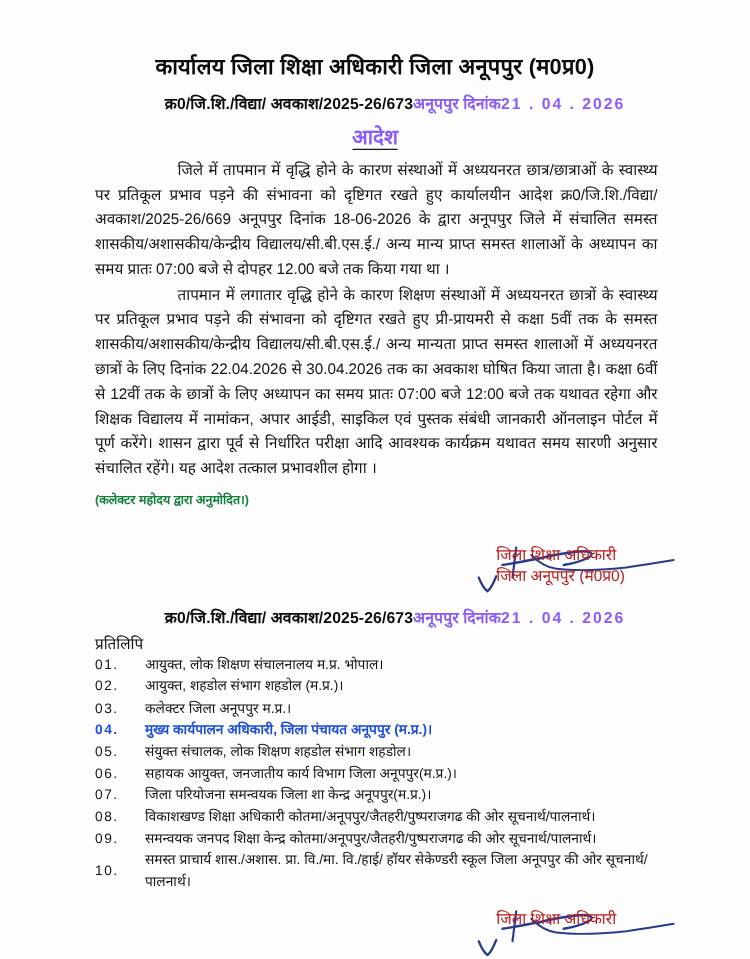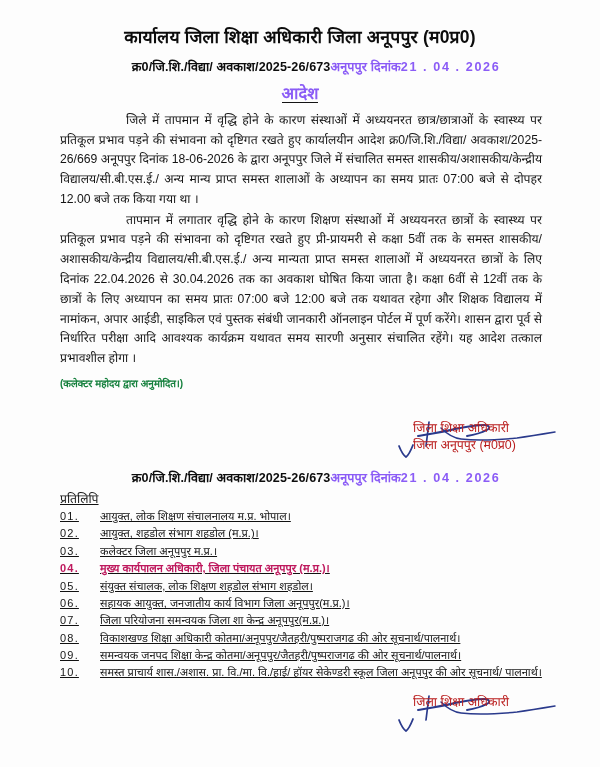--- a/index.html
+++ b/index.html
@@ -13,21 +13,21 @@
     position: relative;
     font-family: "Liberation Sans", "DejaVu Sans", sans-serif;
     color: #111111;
     overflow: hidden;
   }
   .page {
     position: relative;
     width: 600px;
     height: 767px;
     background: #fdfdfd;
-    padding: 0;
+    padding: 16px;
     box-sizing: border-box;
   }
 
   
   .hdr {
     padding-top: 27px;
     text-align: center;
   }
   .office-title {
     font-size: 17.5px;
@@ -130,21 +130,21 @@
     font-size: 12.4px;
     color: #b91c1c;
     line-height: 1.42;
     white-space: nowrap;
     position: relative;
     z-index: 2;
   }
   .sig-1 { margin-top: 30px; }
 
   
-  .copy-section { margin-top: 4px; text-decoration: underline; }
+  .copy-section { margin-top: 4px; }
   .copy-word {
     margin: 2px 0 0 60px;
     font-size: 12.2px;
     color: #121212;
   }
   ol.dist {
     list-style: none;
     margin: 1px 0 0 0;
     padding: 0 28px 0 60px;
   }
@@ -159,21 +159,21 @@
     flex: 0 0 auto;
     width: 40px;
     letter-spacing: 1.2px;
   }
   ol.dist li .txt {
     flex: 1 1 auto;
   }
   ol.dist li.bold .num,
   ol.dist li.bold .txt {
     font-weight: bold;
-    color: #be185d;
+    color: #1d4ed8;
   }
 
   .sig-bottom { margin-top: 12px; }
 </style>
 </head>
 <body>
 
 <div class="page">
 
   <div class="hdr">

